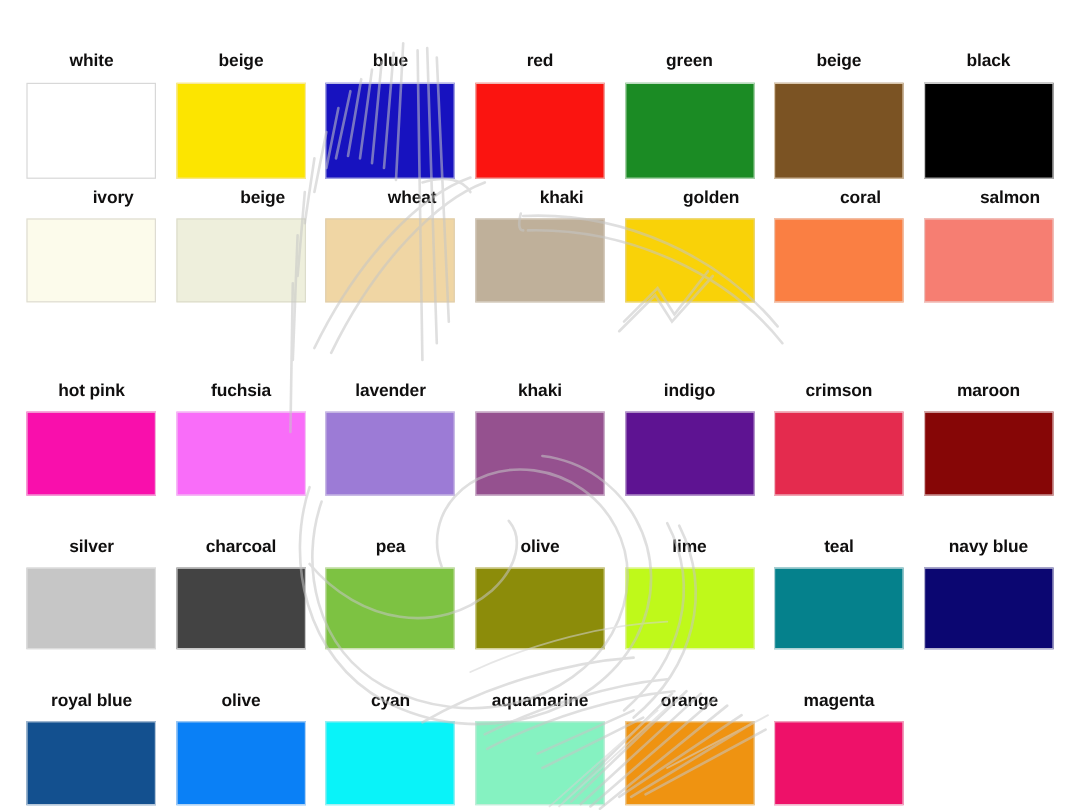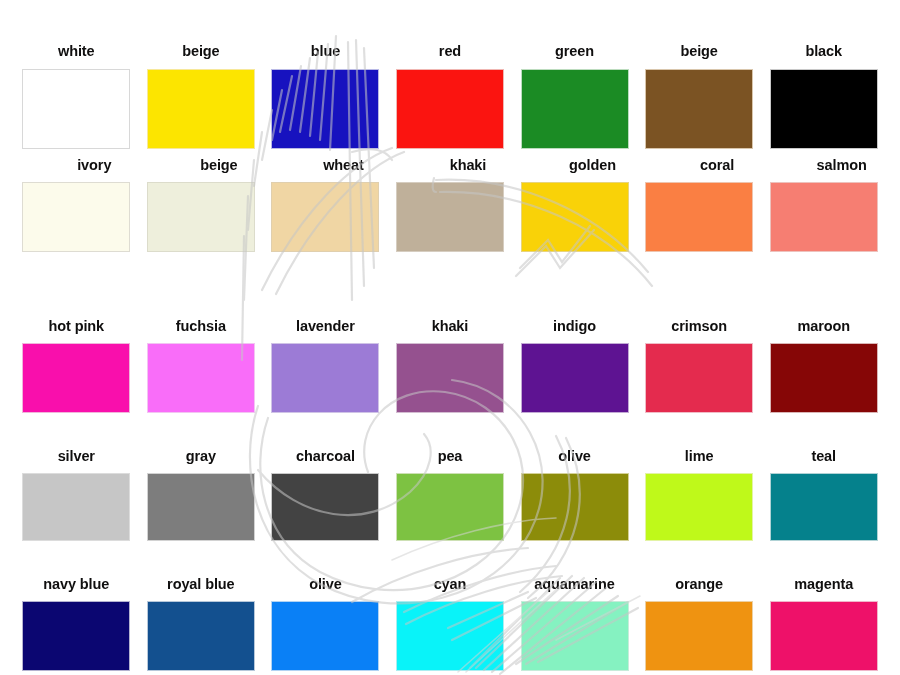--- a/index.html
+++ b/index.html
@@ -214,24 +214,20 @@
     <div class="cell row-2">
       <div class="swatch-label">maroon</div>
       <div class="swatch" style="background-color: rgb(134, 6, 6); border-color: rgb(217, 181, 181);"></div>
     </div>
 
     <div class="cell row-3">
       <div class="swatch-label">silver</div>
       <div class="swatch" style="background-color: rgb(198, 198, 198); border-color: rgb(220, 220, 220);"></div>
     </div>
     <div class="cell row-3">
-      <div class="swatch-label">gray</div>
-      <div class="swatch" style="background-color: rgb(125, 125, 125); border-color: rgb(210, 210, 210);"></div>
-    </div>
-    <div class="cell row-3">
       <div class="swatch-label">charcoal</div>
       <div class="swatch" style="background-color: rgb(67, 67, 67); border-color: rgb(201, 201, 201);"></div>
     </div>
     <div class="cell row-3">
       <div class="swatch-label">pea</div>
       <div class="swatch" style="background-color: rgb(125, 194, 66); border-color: rgb(205, 224, 180);"></div>
     </div>
     <div class="cell row-3">
       <div class="swatch-label">olive</div>
       <div class="swatch" style="background-color: rgb(140, 140, 10); border-color: rgb(212, 209, 151);"></div>

